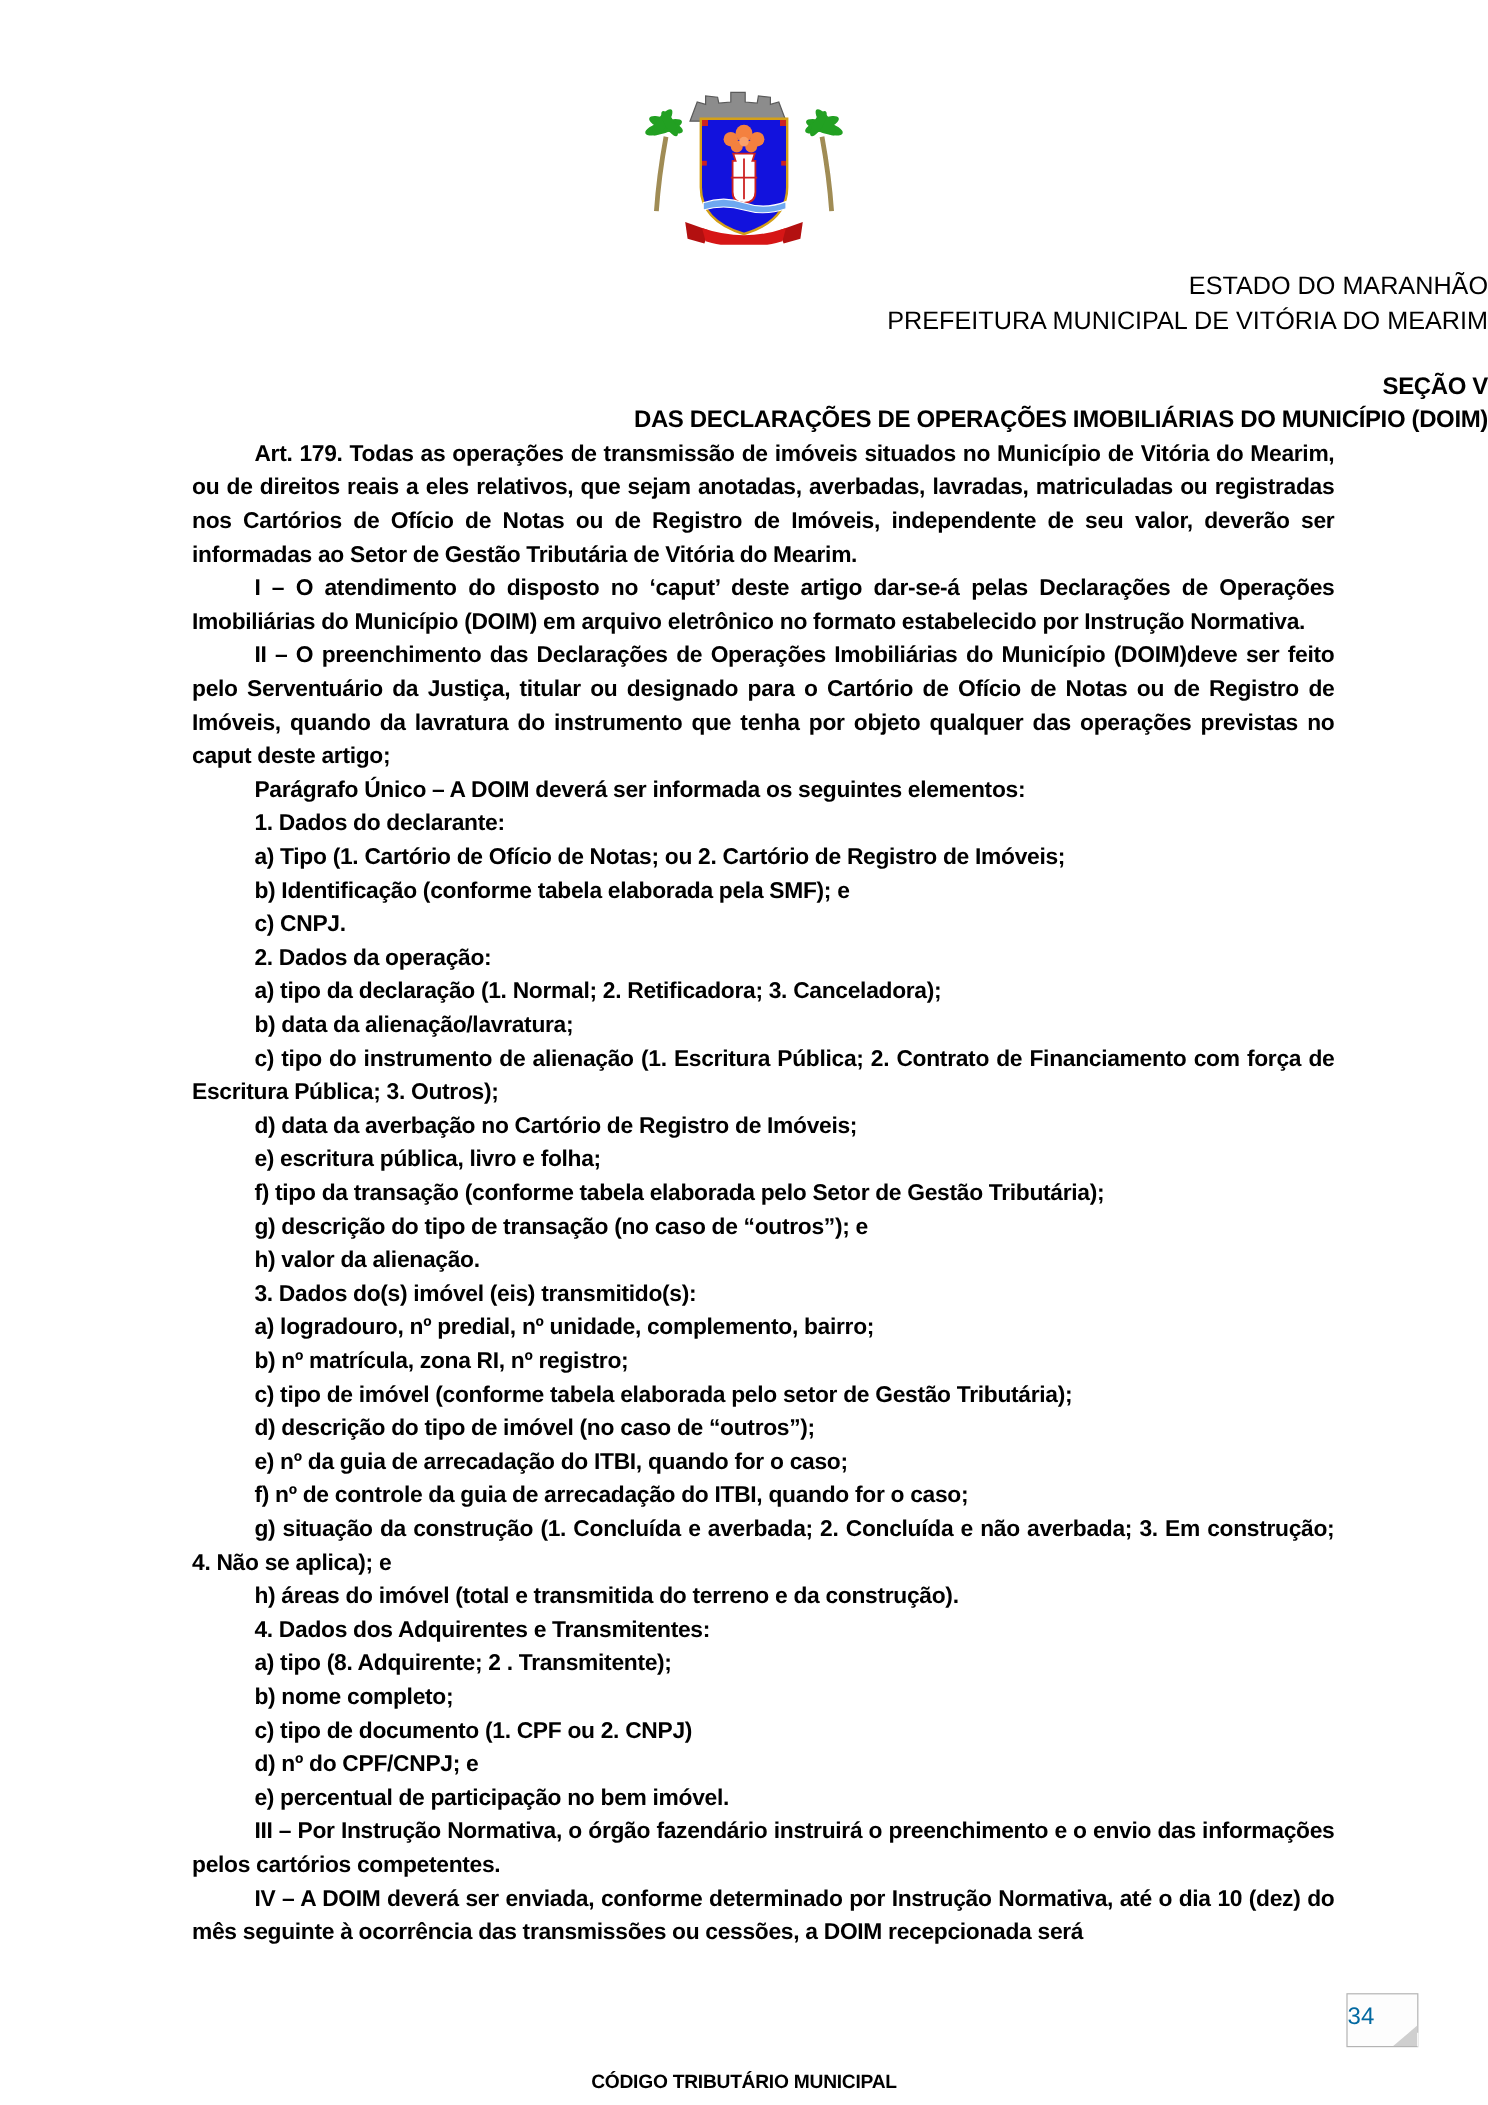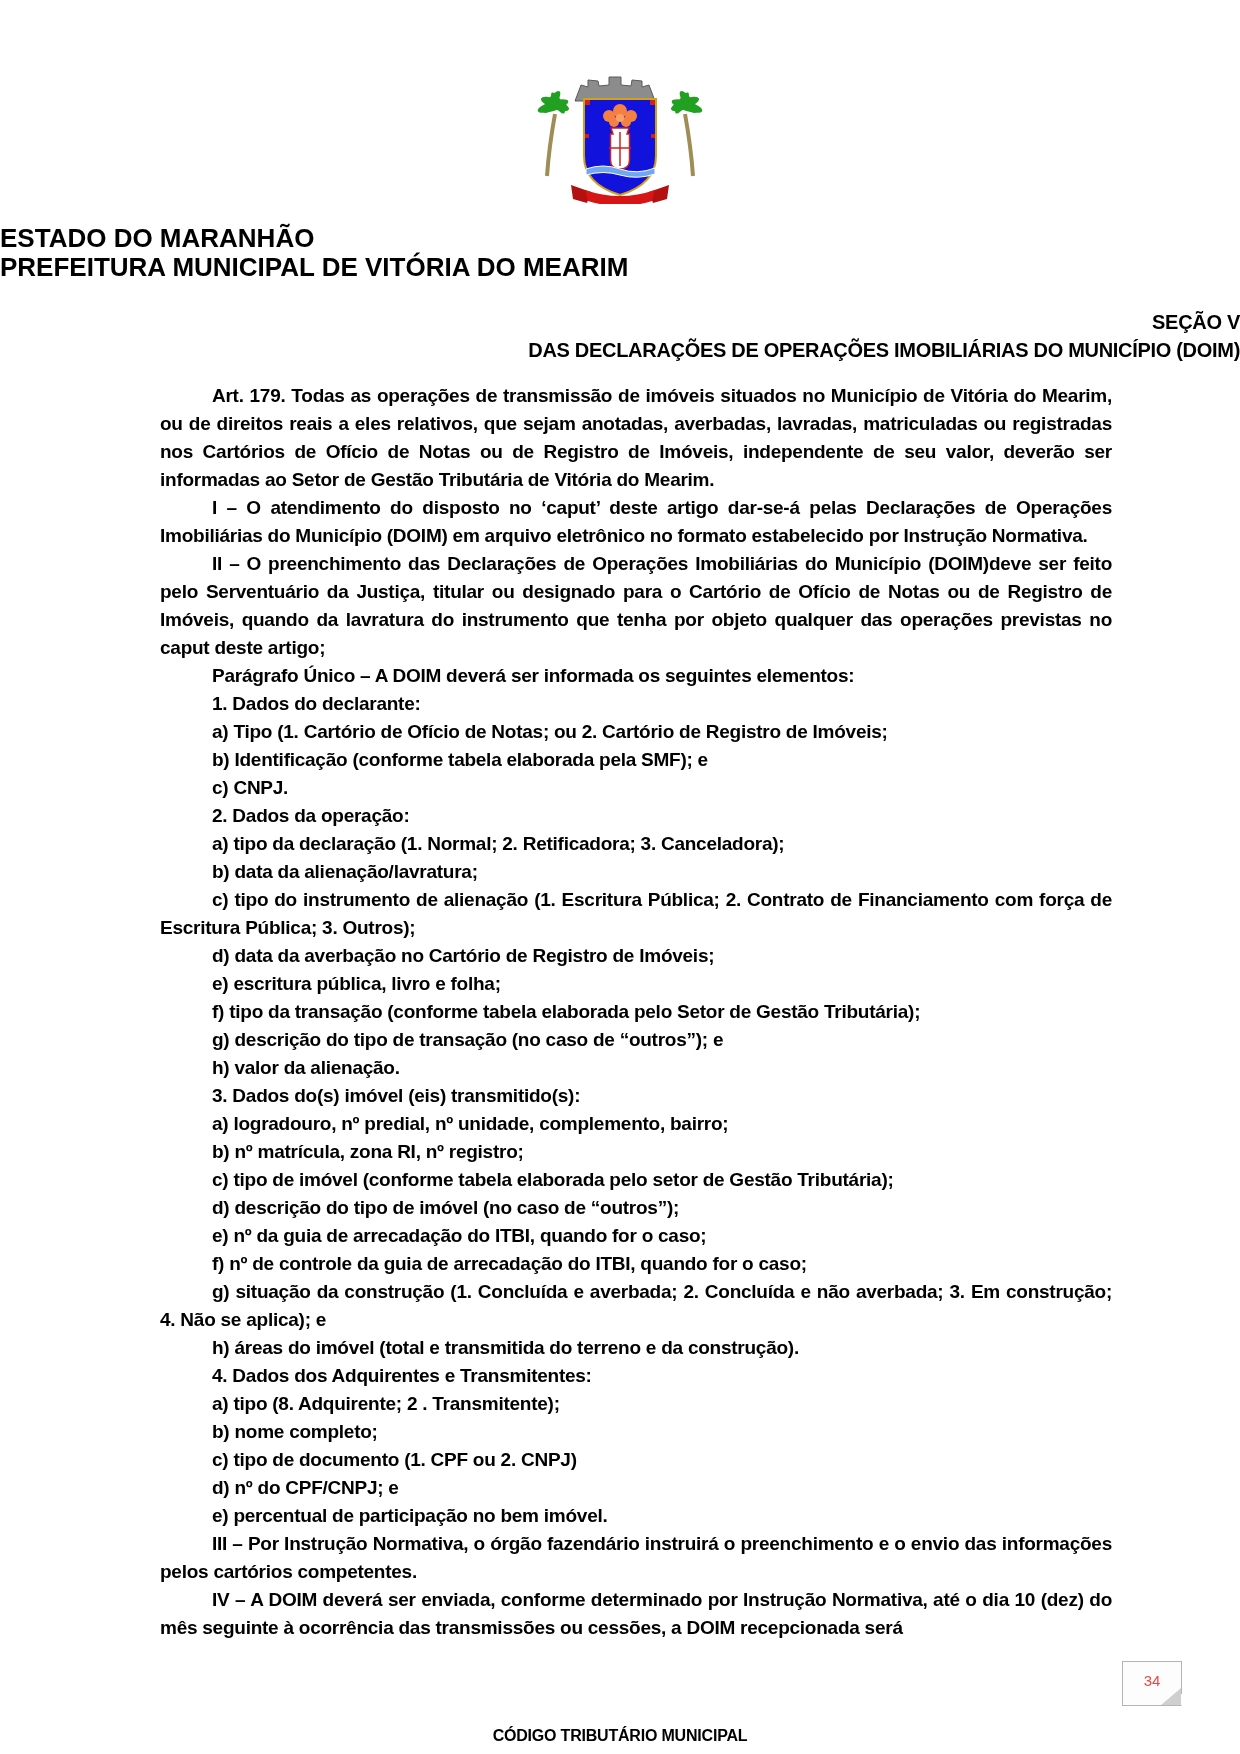--- a/index.html
+++ b/index.html
@@ -7,46 +7,46 @@
     width: 1240px; height: 1754px;
     font-family: "Liberation Sans", sans-serif;
     color: #000;
     position: relative;
     overflow: hidden;
   }
   .page { position: relative; width: 1240px; height: 1754px; background: #fff; }
 
   .crest-wrap { margin: 72px auto 0 auto; width: 190px; height: 132px; }
 
-  .gov-header { margin-top: 20px; text-align: left; font-weight: bold; font-size: 26px; line-height: 29px; }
+  .gov-header { margin-top: 20px; text-align: right; font-weight: normal; font-size: 21px; line-height: 29px; }
   .section-header { margin-top: 26px; text-align: right; font-weight: bold; font-size: 20px; line-height: 28px; letter-spacing: -0.3px; }
 
   .doc-body {
-    margin: 18px 128px 0 160px;
+    margin: 1px 128px 0 160px;
     font-size: 19px;
     line-height: 28px;
     font-weight: bold;
     letter-spacing: -0.25px;
     text-align: justify;
   }
   .doc-body p { margin: 0; text-indent: 52px; }
 
   .doc-footer {
     position: absolute; left: 0; top: 1655px; width: 100%;
     text-align: center; font-weight: bold; font-size: 16px; letter-spacing: -0.2px;
   }
 
   .page-badge {
     position: absolute; left: 1122px; top: 1589px;
     width: 60px; height: 45px;
     background: #fdfdfd;
     border: 1px solid #b4b4b4;
     box-sizing: border-box;
-    font-size: 15px; color: #ef4444;
-    text-align: center; line-height: 38px;
+    font-size: 20px; color: #0369a1;
+    line-height: 38px;
     font-weight: normal;
   }
   .page-badge .fold {
     position: absolute; right: 0; bottom: 0;
     width: 0; height: 0;
     border-style: solid;
     border-width: 0 0 17px 20px;
     border-color: transparent transparent #cfcfcf transparent;
   }
   .page-badge .fold-cut {

